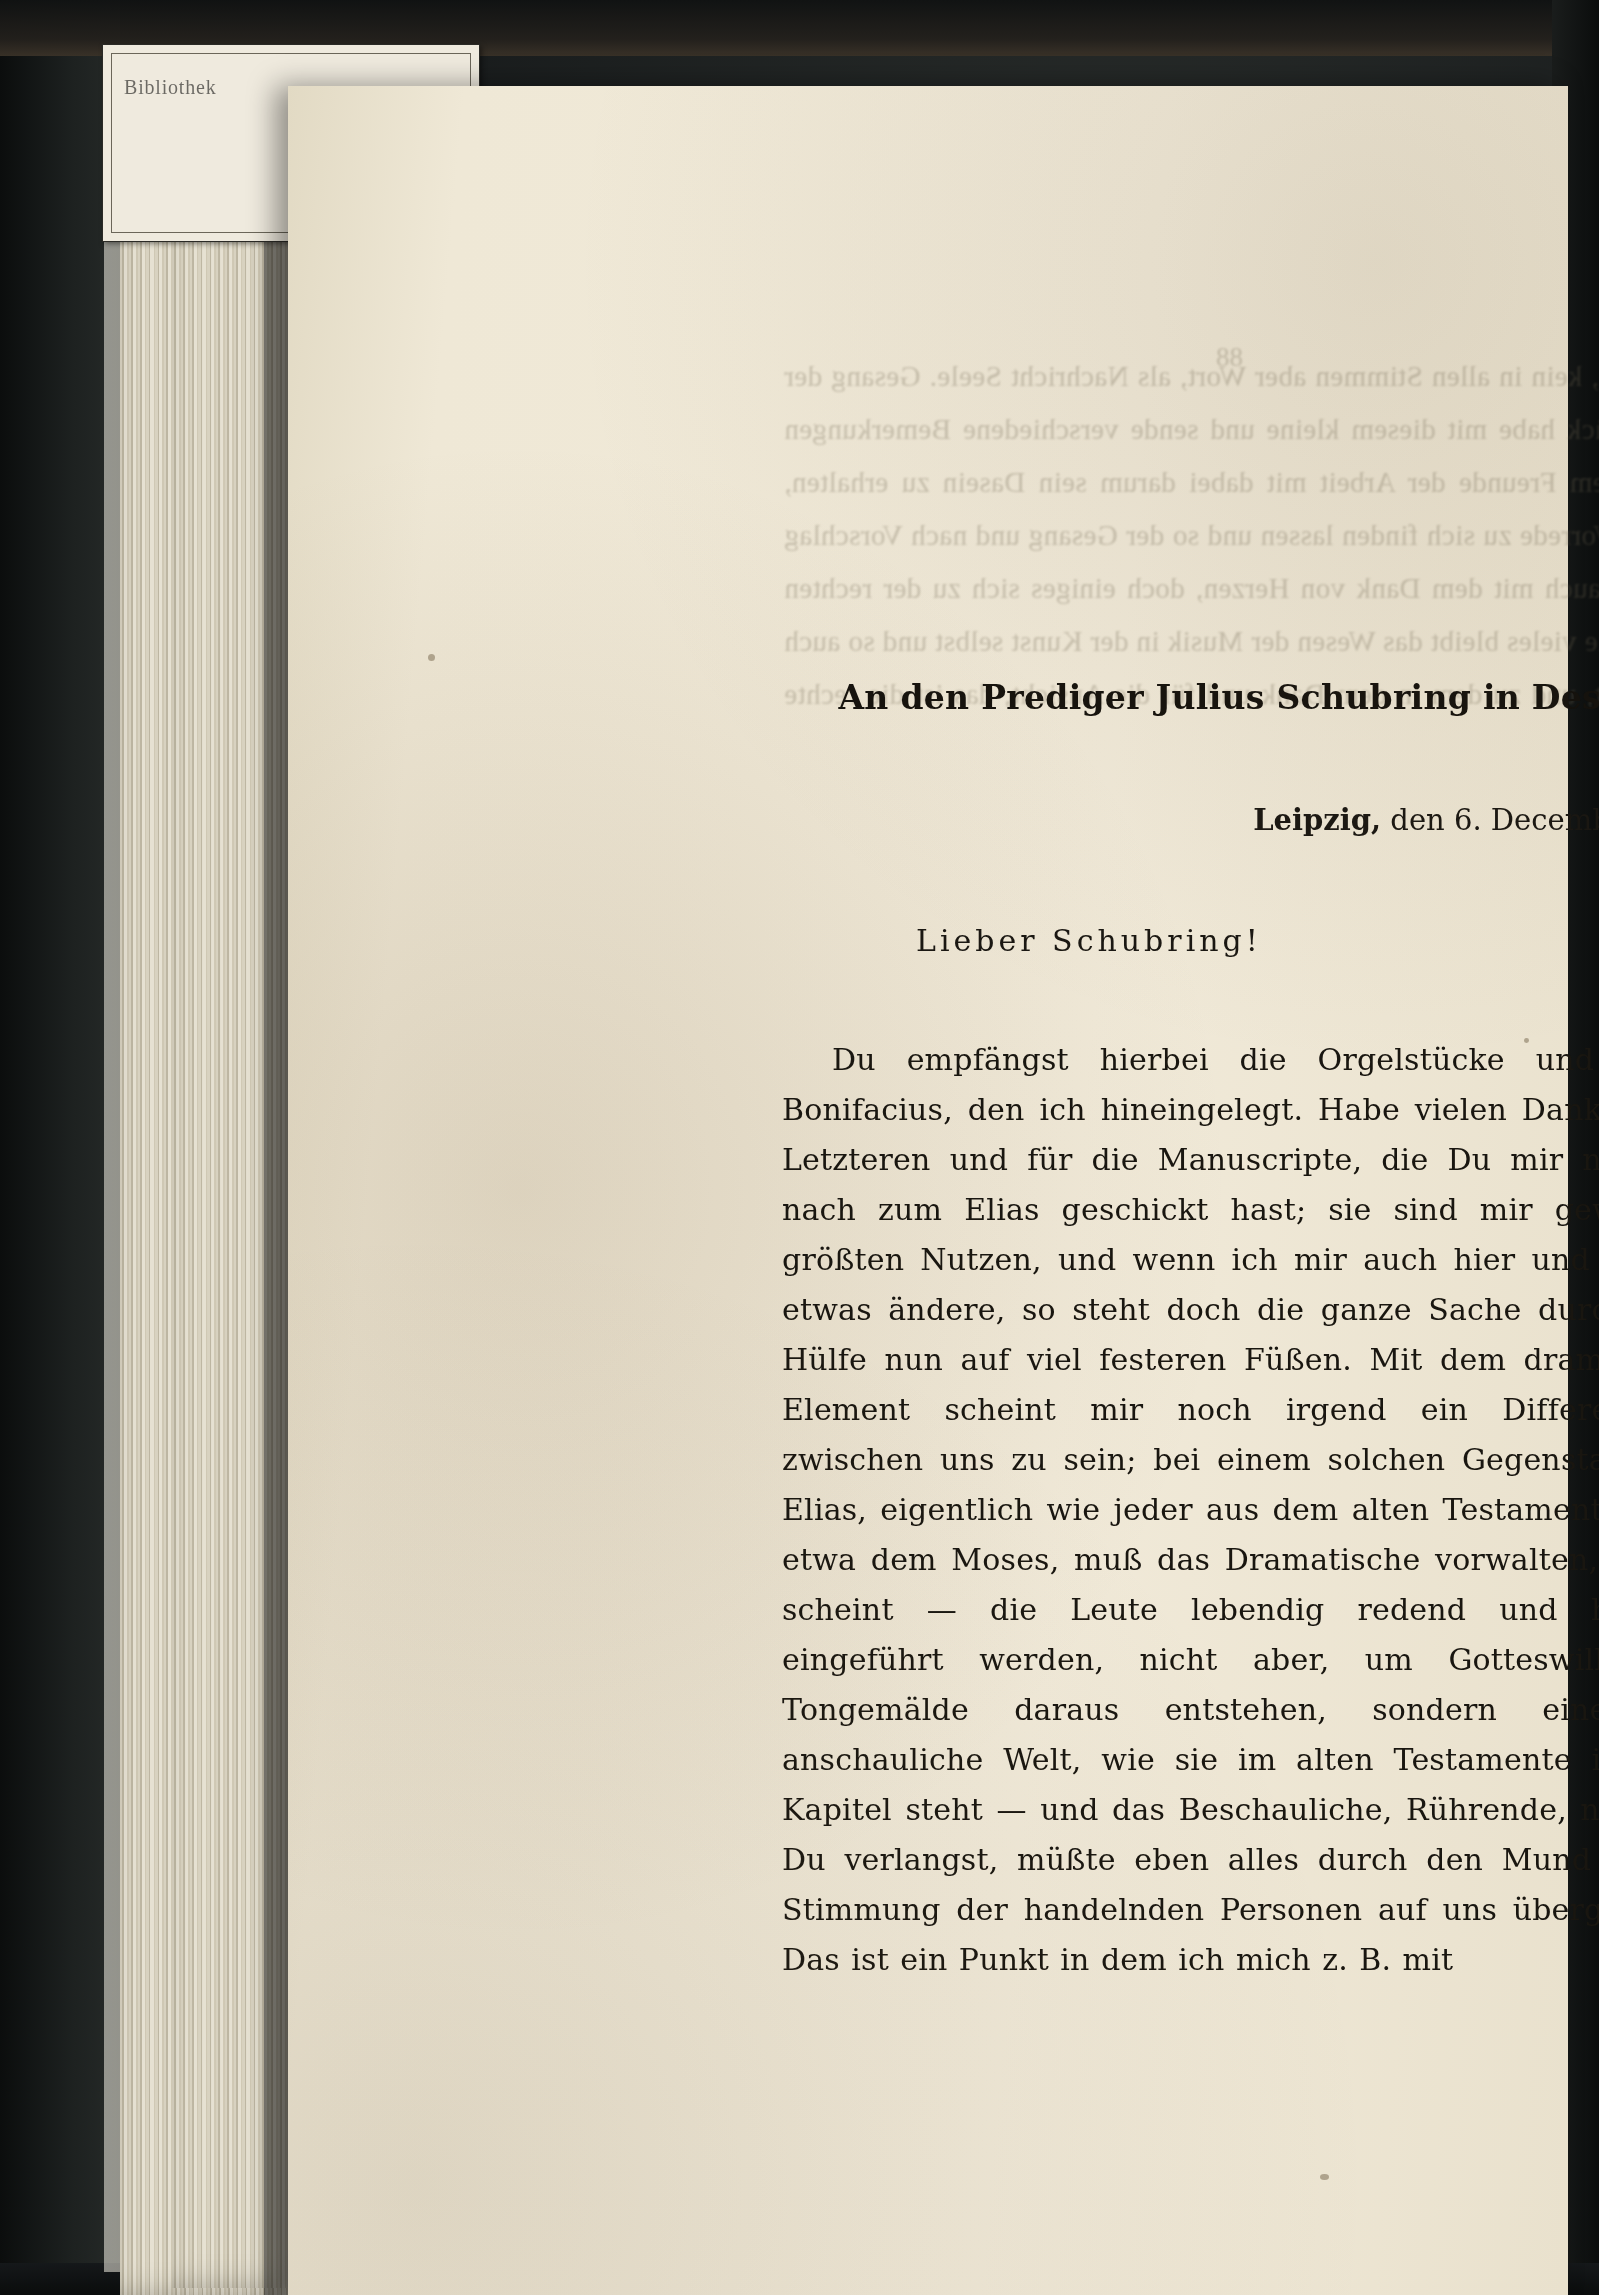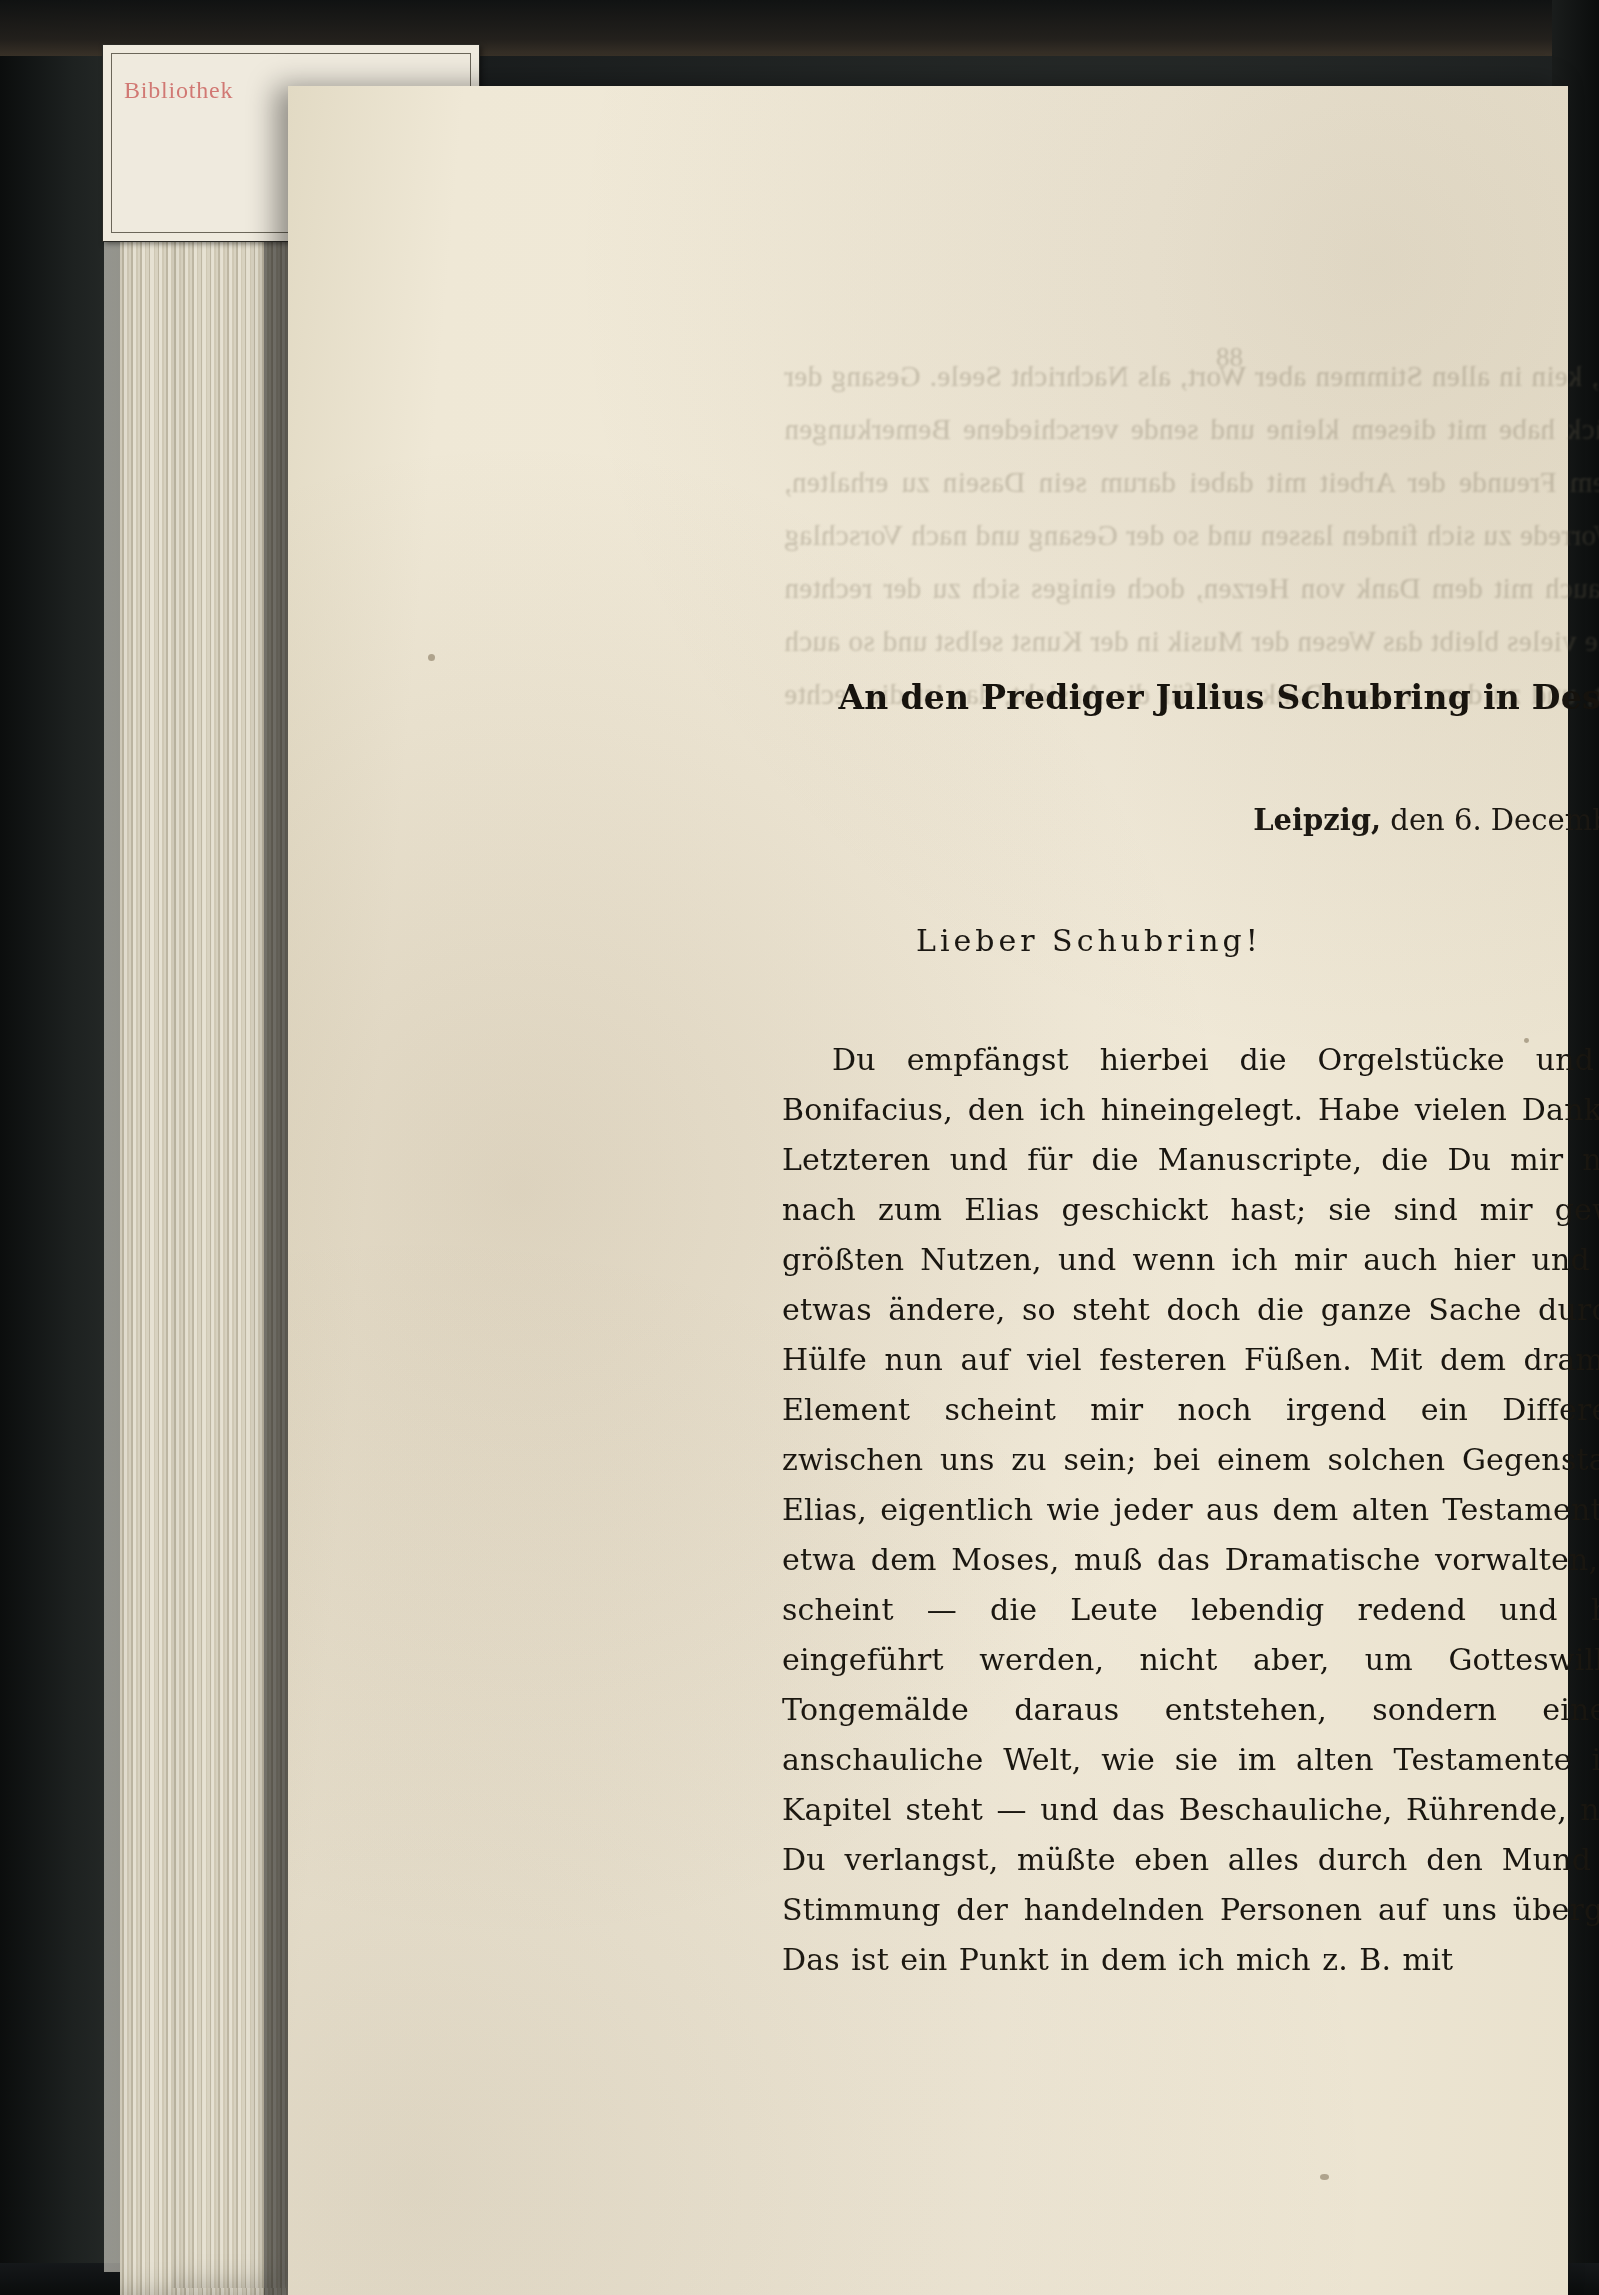--- a/index.html
+++ b/index.html
@@ -98,23 +98,23 @@
   .label-inner {
     position: absolute;
     inset: 8px;
     border: 0.8px solid #6b6659;
   }
   .label-text {
     position: absolute;
     left: 21px; top: 29px;
     right: 12.8px;
     font-family: "Liberation Serif", serif;
-    font-size: 24px;
+    font-size: 20px;
     line-height: 1.35;
-    color: #b91c1c;
+    color: #000000;
     opacity: .55;
     letter-spacing: 0.8px;
     filter: blur(0.5px);
   }
 
   
   .sheet {
     position: absolute;
     left: 288px;
     top: 86px;

